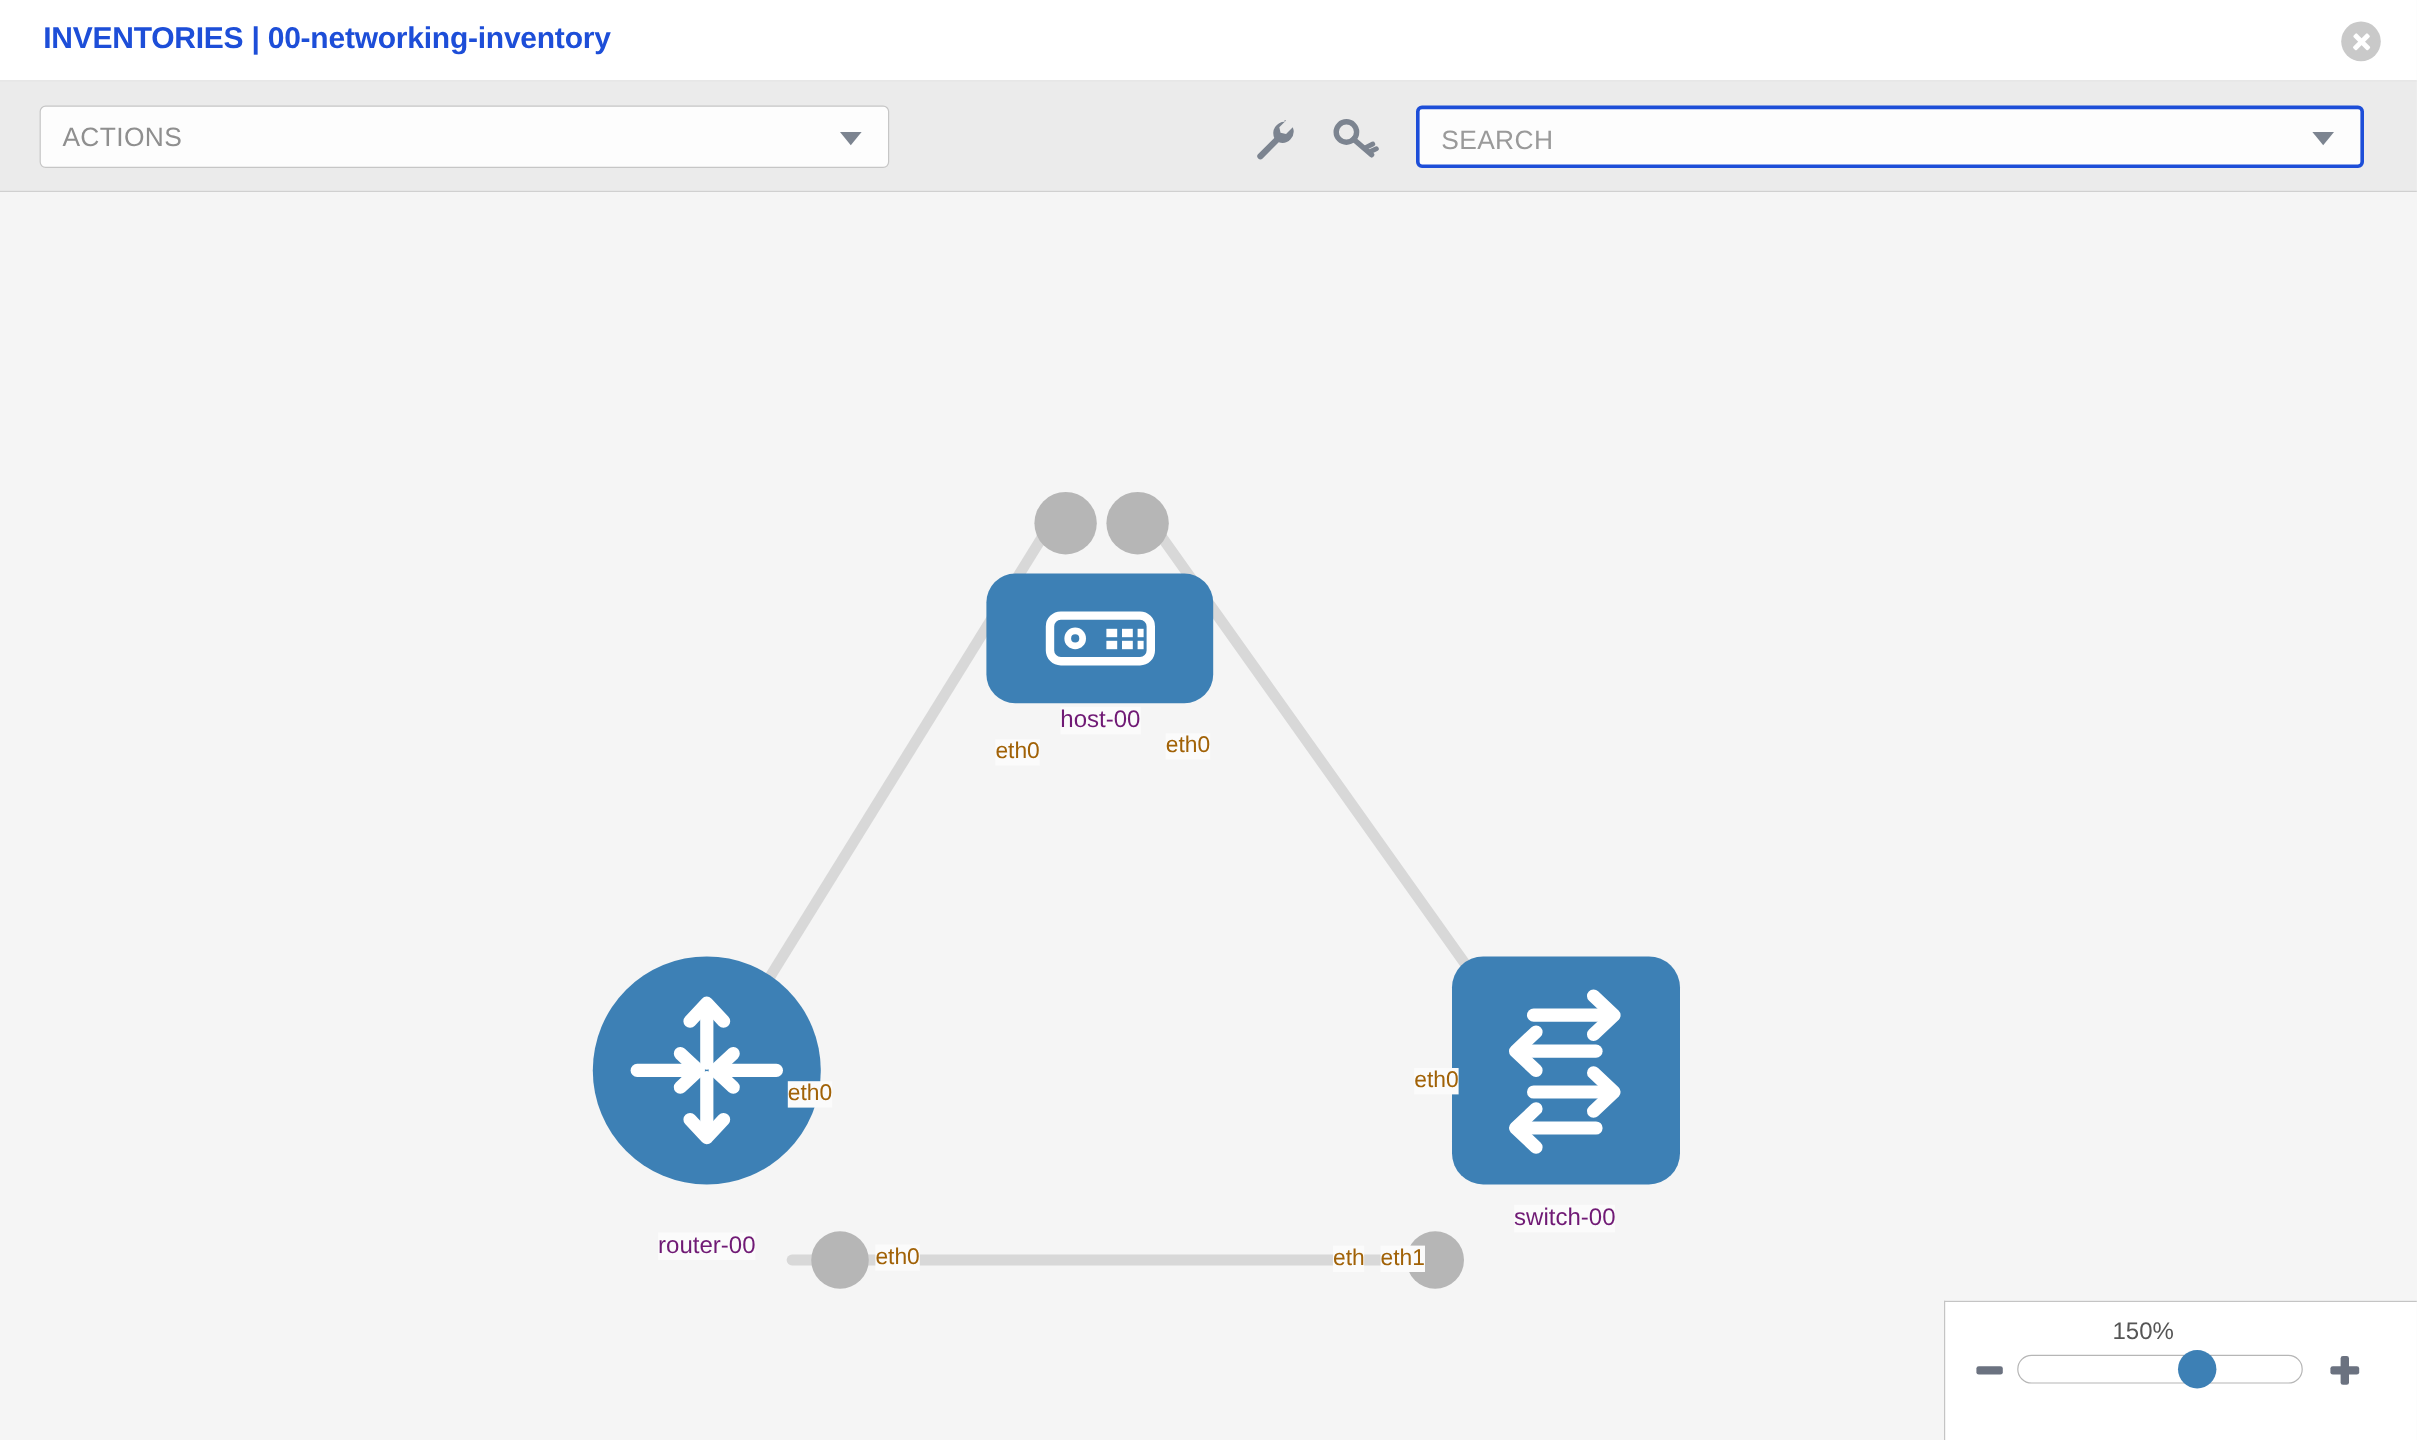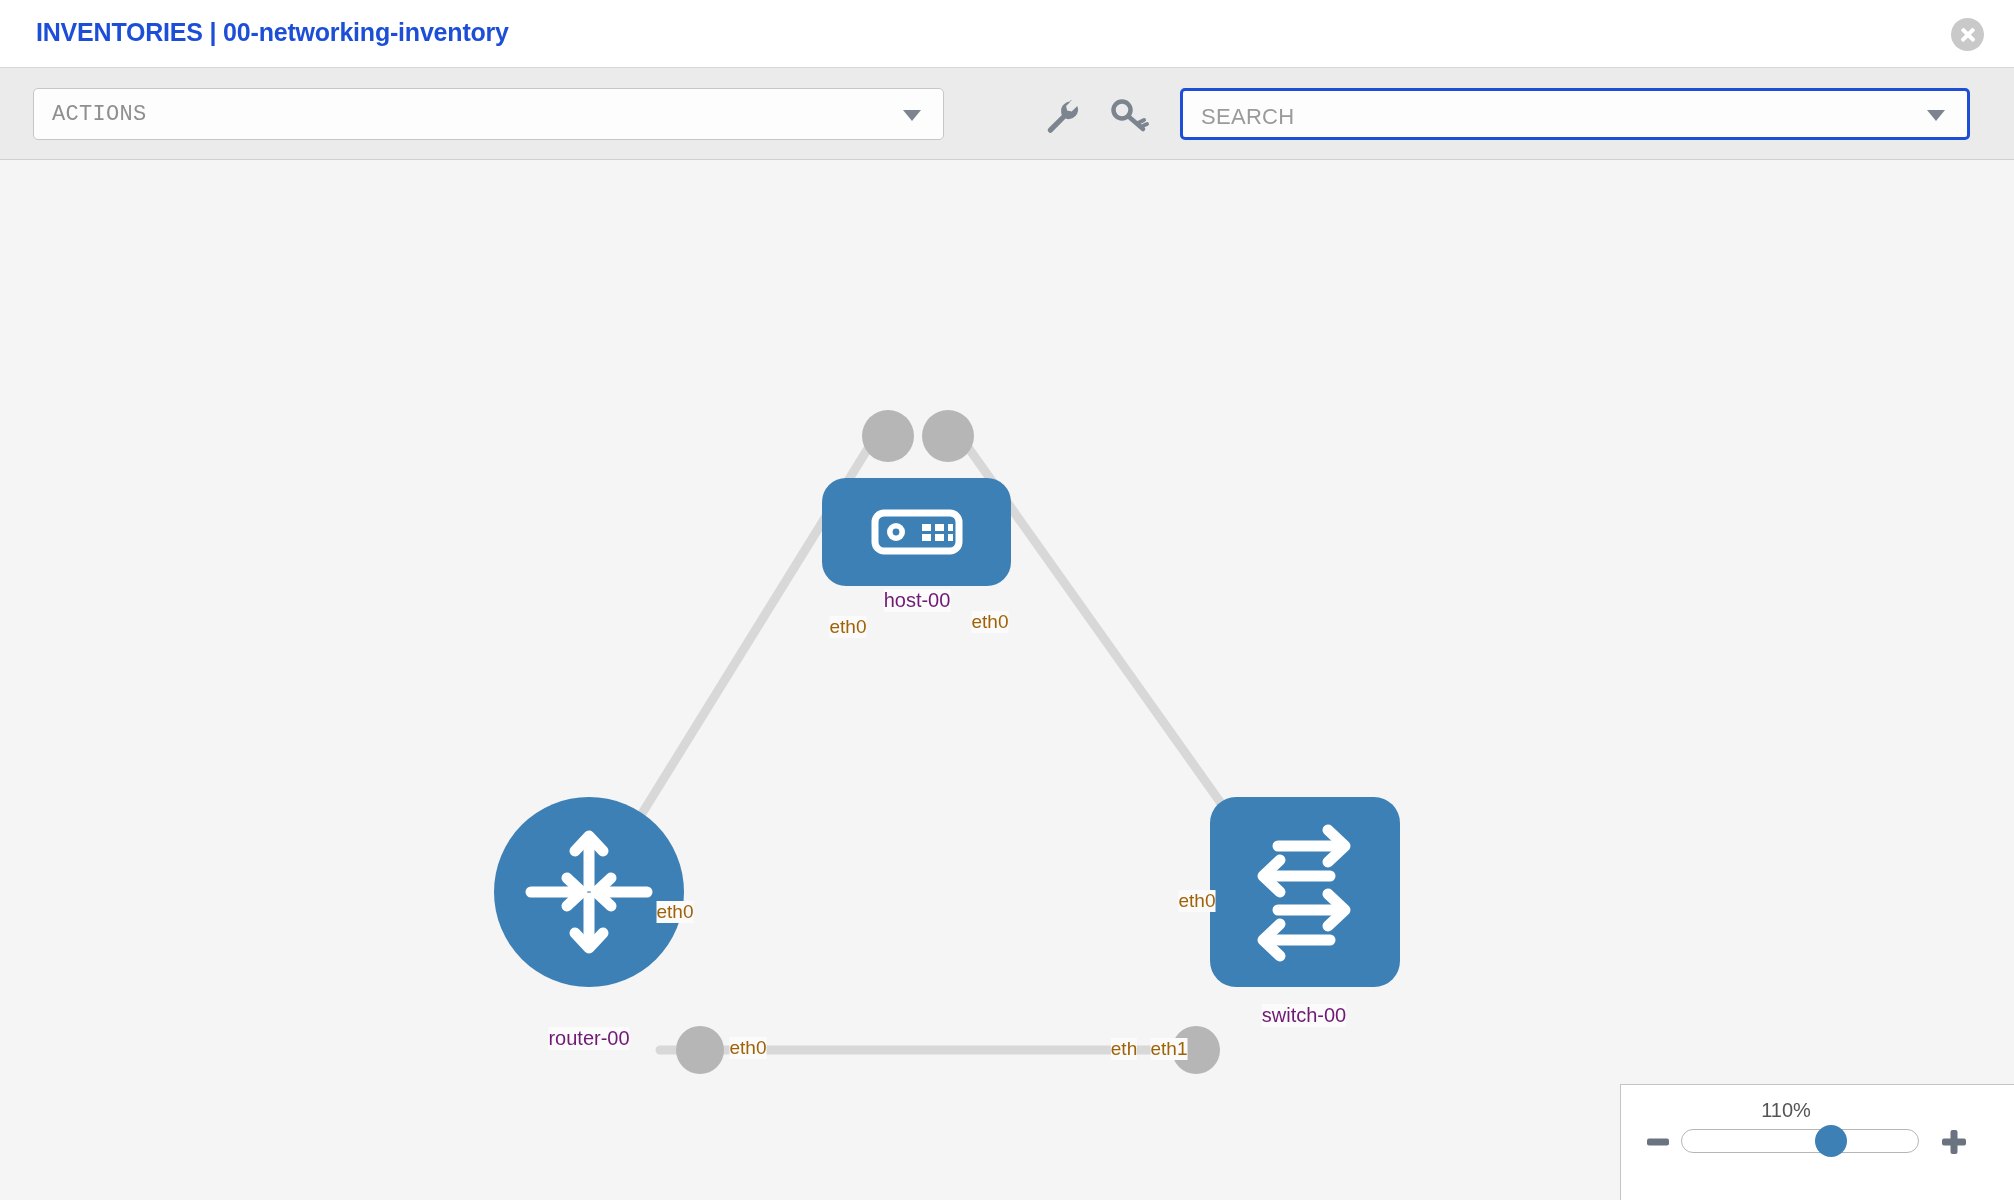--- a/index.html
+++ b/index.html
@@ -41,23 +41,23 @@
 
   
   .toolbar {
     position: absolute; left: 0; top: 68px;
     width: 2014px; height: 92px;
     background: #ebebeb;
     border-bottom: 1px solid #d0d0d0;
   }
   .actions-select {
     position: absolute; left: 33px; top: 20px;
-    width: 911px; height: 52px;
+    width: 708px; height: 52px;
     background: #fdfdfd;
-    border: 1px solid #c6c6c6; border-radius: 5px; font-family: Liberation Mono, monospace;
+    border: 1px solid #c6c6c6; border-radius: 5px;
   }
   .actions-select .label {
     position: absolute; left: 18px; top: 13px;
     font-size: 22px; color: #8f8f8f;
     letter-spacing: 0.3px;
   }
   .caret {
     position: absolute; right: 22px; top: 50%;
     margin-top: -4px;
     width: 0; height: 0;
@@ -268,19 +268,19 @@
   <div class="iface-label" style="left:848px; top:455px;">eth0</div>
   <div class="iface-label" style="left:990px; top:450px;">eth0</div>
   <div class="iface-label" style="left:675px; top:740px;">eth0</div>
   <div class="iface-label" style="left:1197px; top:729px;">eth0</div>
   <div class="iface-label" style="left:748px; top:876px;">eth0</div>
   <div class="iface-label" style="left:1124px; top:877px;">eth</div>
   <div class="iface-label" style="left:1147px; top:877px;margin-left:22px;">eth1</div>
 </div>
 
 <div class="zoom-panel">
-  <div class="zoom-pct">110%</div>
+  <div class="zoom-pct">150%</div>
   <div class="zoom-minus"></div>
   <div class="zoom-track">
     <div class="zoom-thumb" style="left: 63%;"></div>
   </div>
   <div class="zoom-plus"></div>
 </div>
 
 </body></html>

